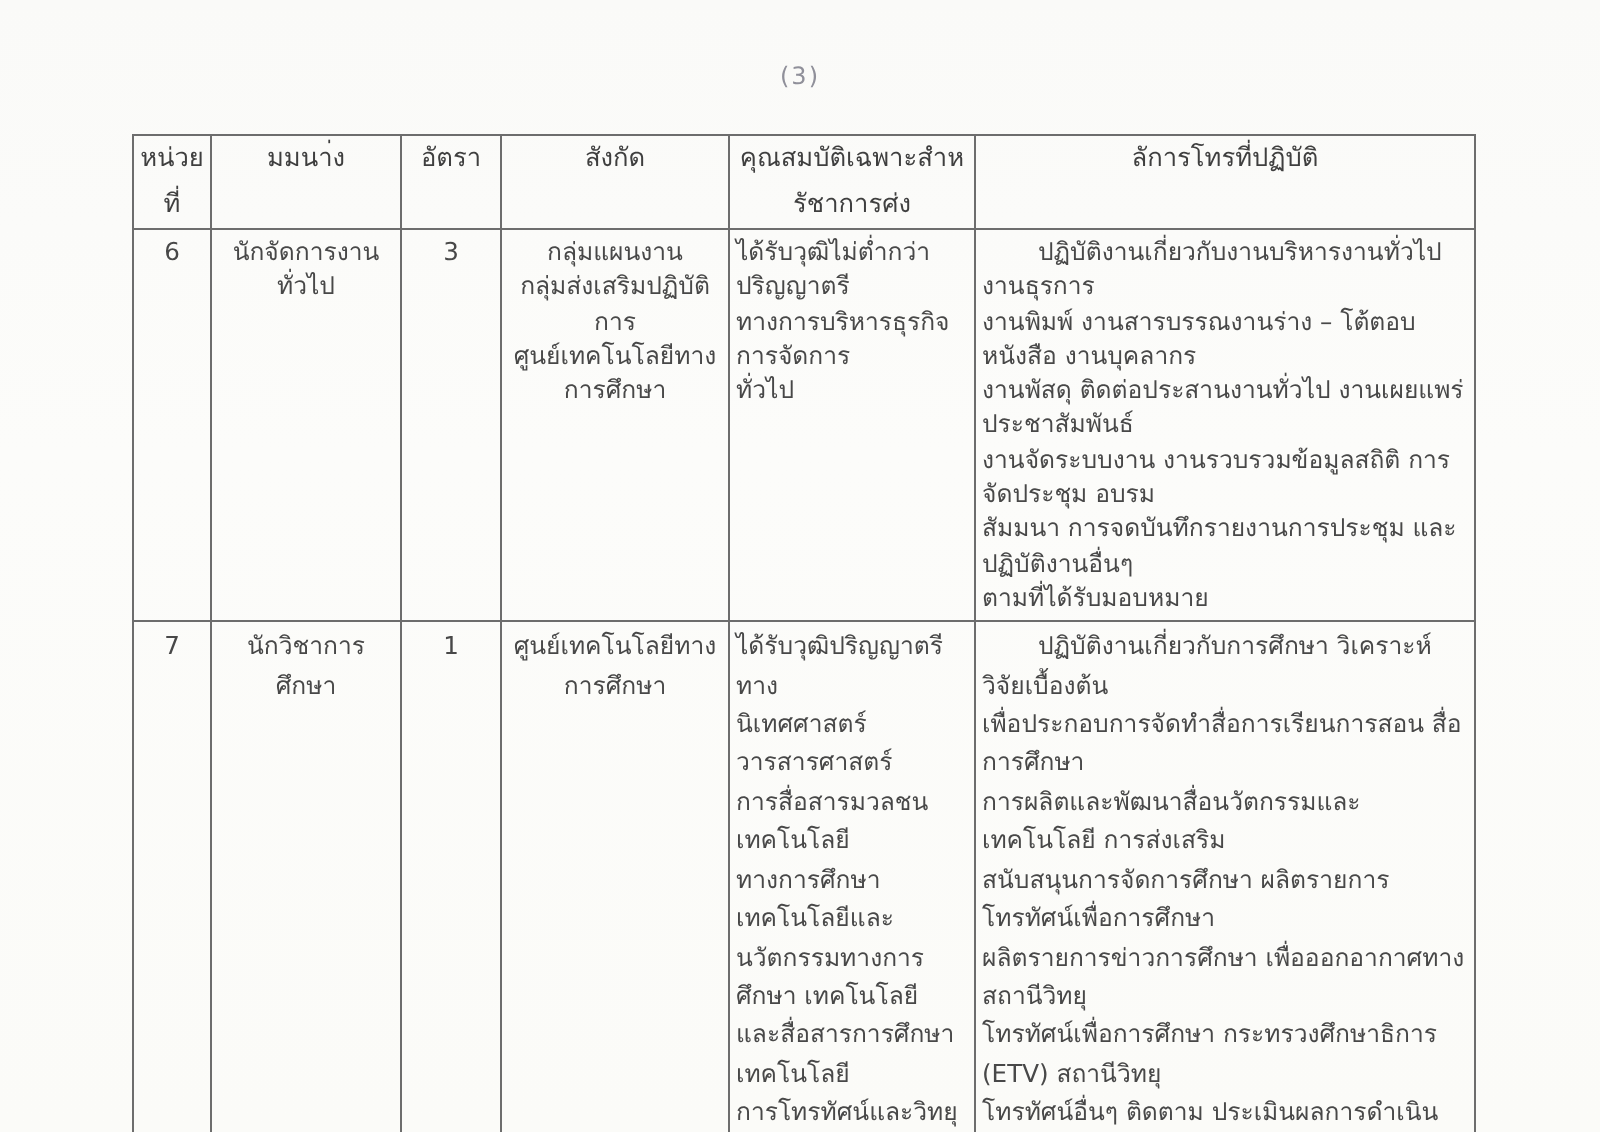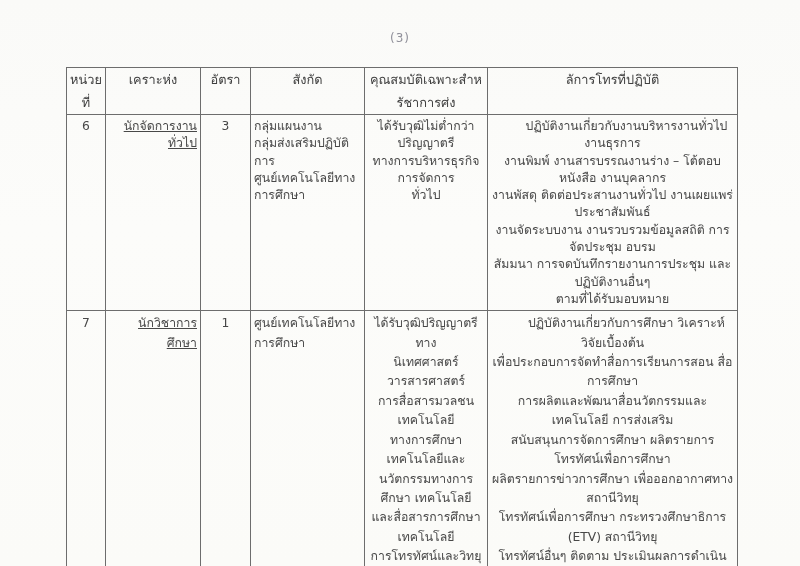--- a/index.html
+++ b/index.html
@@ -52,25 +52,25 @@
   .doc-table tbody td {
     font-size: 12.3px;
     padding: 3px 3px 2px 3px;
     white-space: pre-line;
     color: #484848;
   }
   tr.row-6 td { height: 105px; line-height: 17.3px; }
   tr.row-7 td { height: 301px; line-height: 19.4px; }
   .cell-unit  { text-align: center; }
   .cell-count { text-align: center; }
-  .cell-aff   { padding-left: 2px; padding-right: 2px; }
-  .cell-pos   { text-align: right; padding-left: 8px; text-decoration: underline; }
-  .cell-qual  { text-align: center; padding-left: 5px; padding-right: 2px; }
+  .cell-aff   { text-align: center; padding-left: 2px; padding-right: 2px; }
+  .cell-pos   { text-align: center; padding-left: 8px; }
+  .cell-qual  { text-align: left; padding-left: 5px; padding-right: 2px; }
   .cell-duties {
-    text-align: center;
+    text-align: left;
     padding-left: 8px;
     padding-right: 8px;
     text-indent: 28px;
   }
 </style>
 </head>
 <body>
 
 <div class="page-number">(3)</div>
 
@@ -79,21 +79,21 @@
     <col style="width:39px">
     <col style="width:95px">
     <col style="width:50px">
     <col style="width:114px">
     <col style="width:123px">
     <col style="width:250px">
   </colgroup>
   <thead>
     <tr>
       <th>หน่วยที่</th>
-      <th>เคราะห่ง</th>
+      <th>มมนา่ง</th>
       <th>อัตรา</th>
       <th>สังกัด</th>
       <th>คุณสมบัติเฉพาะสำหรัชาการศ่ง</th>
       <th>ลัการโทรที่ปฏิบัติ</th>
     </tr>
   </thead>
   <tbody>
     <tr class="row-6">
       <td class="cell-unit">6</td>
       <td class="cell-pos">นักจัดการงานทั่วไป</td>

